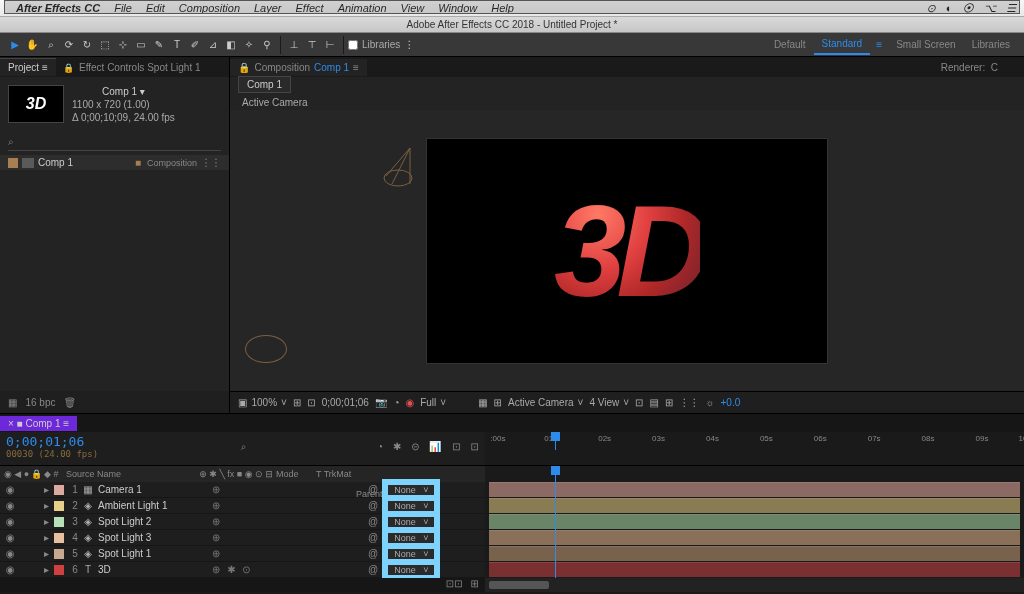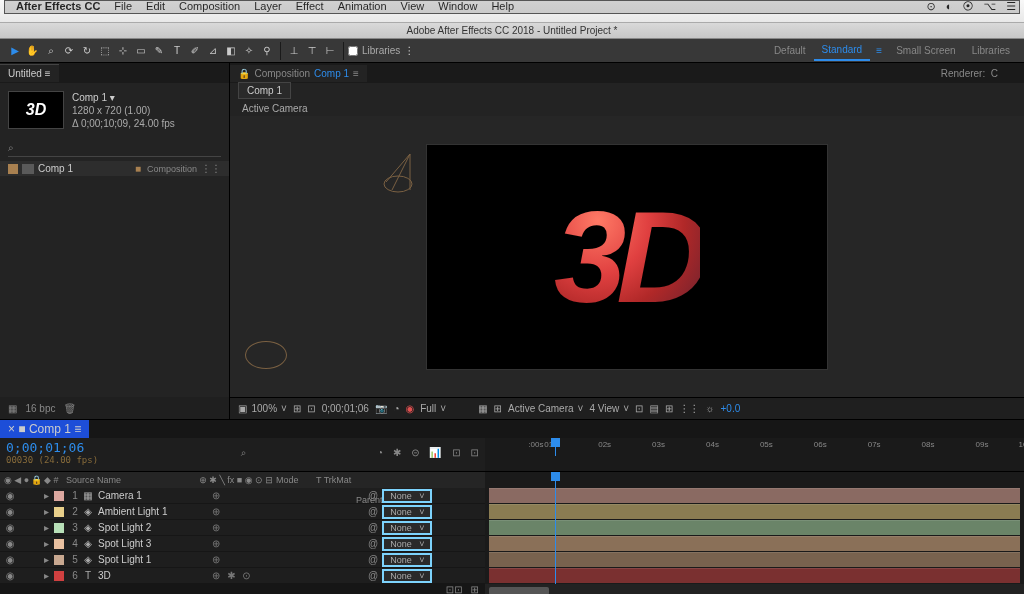--- a/index.html
+++ b/index.html
@@ -1,18 +1,18 @@
 <!DOCTYPE html>
 <html><head>
 <meta charset="utf-8">
 <style>
 * { margin: 0; padding: 0; box-sizing: border-box; font-family: "Helvetica Neue", Arial, sans-serif; }
 body { width: 1024px; height: 594px; background: #1a1a1a; color: #ccc; font-size: 10px; overflow: hidden; }
 
-.mac-menubar { height: 23px; background: linear-gradient(#f8f8f8,#e8e8e8); display: flex; align-items: flex-start; padding: 0 8px; color: #000; border-bottom: 1px solid #aaa; }
+.mac-menubar { height: 17px; background: linear-gradient(#f8f8f8,#e8e8e8); display: flex; align-items: center; padding: 0 8px; color: #000; border-bottom: 1px solid #aaa; font-style: italic; }
 .mac-menubar .apple { margin-right: 8px; font-size: 13px; }
 .mac-menubar .mitem { margin-right: 14px; font-size: 11px; cursor: default; }
 .mac-menubar .spacer { flex: 1; }
 .mac-menubar .right-icons span { margin-left: 10px; font-size: 11px; }
 
 .title-bar { height: 16px; background: linear-gradient(#d9d9d9,#c7c7c7); display: flex; align-items: center; justify-content: center; color: #333; font-size: 10px; border-bottom: 1px solid #888; position: relative; }
 
 .toolbar { height: 24px; background: #383838; border-bottom: 1px solid #000; display: flex; align-items: center; padding: 0 6px; }
 .toolbar .tool { width: 18px; height: 18px; display: flex; align-items: center; justify-content: center; color: #ccc; cursor: pointer; }
 .toolbar .tool.active { color: #2d8ceb; }
@@ -26,21 +26,21 @@
 .main { display: flex; height: 356px; }
 .proj-panel { width: 230px; background: #232323; border-right: 1px solid #000; display: flex; flex-direction: column; }
 .panel-tabs { height: 20px; background: #1a1a1a; display: flex; align-items: center; }
 .panel-tab { padding: 3px 8px; background: #232323; color: #ccc; font-size: 10px; cursor: pointer; border-top: 1px solid #444; }
 .panel-tab.inactive { background: #1a1a1a; color: #888; border-top: none; }
 .panel-tab .lock { font-size: 9px; margin-right: 4px; color: #888; }
 
 .proj-header { display: flex; padding: 8px; align-items: flex-start; }
 .proj-thumb { width: 56px; height: 38px; background: #000; display: flex; align-items: center; justify-content: center; color: #fff; font-weight: 900; font-style: italic; font-size: 16px; border: 1px solid #444; }
 .proj-info { margin-left: 8px; color: #aaa; line-height: 1.3; }
-.proj-info .cname { color: #ccc; }
+.proj-info .cname { color: #ccc; text-align: center; }
 .proj-search { margin: 4px 8px; color: #888; display: flex; align-items: center; border-bottom: 1px solid #444; padding-bottom: 2px; }
 .proj-cols { display: flex; background: #2a2a2a; padding: 2px 8px; color: #888; font-size: 9px; }
 .proj-cols .nc { flex: 1; }
 .proj-cols .tc { width: 50px; }
 .proj-row { display: flex; padding: 2px 8px; background: #2d2d2d; align-items: center; cursor: pointer; }
 .proj-row .swatch { width: 10px; height: 10px; background: #a88050; margin-right: 4px; }
 .proj-row .ic { width: 12px; height: 10px; background: #5a5a5a; margin-right: 4px; }
 .proj-row .nm { flex: 1; color: #ccc; }
 .proj-row .tp { color: #888; font-size: 9px; }
 .proj-bottom { margin-top: auto; height: 22px; background: #1f1f1f; display: flex; align-items: center; padding: 0 8px; color: #888; gap: 8px; }
@@ -68,21 +68,21 @@
 }
 .wire-cone { position: absolute; left: 150px; top: 30px; width: 60px; height: 50px; pointer-events: none; }
 .wire-circle { position: absolute; left: 15px; bottom: 28px; width: 42px; height: 28px; border: 1px solid #7a6042; border-radius: 50%; pointer-events: none; }
 
 .viewer-bottom { height: 22px; background: #1f1f1f; display: flex; align-items: center; padding: 0 8px; gap: 6px; color: #aaa; border-top: 1px solid #000; }
 .viewer-bottom .vb-item { display: flex; align-items: center; gap: 4px; }
 .viewer-bottom .zero { color: #2d8ceb; }
 
 .timeline-panel { height: 179px; background: #1e1e1e; display: flex; flex-direction: column; border-top: 1px solid #000; }
 .tl-tabs { height: 18px; background: #161616; display: flex; align-items: center; }
-.tl-tabs .ttab { padding: 2px 8px; background: #1d4ed8; color: #ccc; font-size: 12px; }
+.tl-tabs .ttab { padding: 2px 8px; background: #6d28d9; color: #ccc; font-size: 10px; }
 .tl-header { height: 34px; background: #1e1e1e; display: flex; border-bottom: 1px solid #000; }
 .tl-left { width: 485px; display: flex; flex-direction: column; }
 .tl-tc-row { display: flex; align-items: center; padding: 2px 6px; justify-content: space-between; }
 .timecode { color: #2d8ceb; font-size: 13px; font-family: monospace; }
 .frames { color: #876b3a; font-size: 9px; font-family: monospace; }
 .tl-icons { display: flex; gap: 10px; color: #888; }
 .tl-right { flex: 1; background: #1a1a1a; }
 .ruler { height: 18px; background: #1a1a1a; display: flex; align-items: flex-end; position: relative; padding: 0 4px; }
 .ruler .tick { position: absolute; top: 2px; color: #888; font-size: 8px; }
 .playhead { position: absolute; top: 0; bottom: 0; width: 1px; background: #2d8ceb; z-index: 5; }
@@ -105,21 +105,21 @@
 .layer-row .arrow { width: 10px; color: #888; }
 .layer-row .color-sw { width: 10px; height: 10px; margin-right: 4px; }
 .layer-row .num { width: 14px; color: #888; text-align: center; }
 .layer-row .l-icon { width: 12px; color: #aaa; text-align: center; }
 .layer-row .l-name { width: 114px; color: #ccc; padding-left: 4px; }
 .layer-row .switches { width: 80px; color: #777; letter-spacing: 2px; text-align: left; padding-left: 4px; }
 .layer-row .mode { width: 40px; }
 .layer-row .trk { width: 40px; }
 .layer-row .parent { display: flex; align-items: center; gap: 4px; }
 .layer-row .parent .spiral { color: #888; }
-.layer-row .parent .dd { background: #2a2a2a; color: #aaa; padding: 0px 6px; border: 2px solid #7dd3fc; font-size: 9px; }
+.layer-row .parent .dd { background: #2a2a2a; color: #aaa; padding: 0px 6px; border: 6px solid #7dd3fc; font-size: 9px; }
 
 .track-area { flex: 1; background: #1a1a1a; position: relative; }
 .track-cols-bg { position: absolute; top: 0; bottom: 0; left: 0; right: 0; }
 .workarea { position: absolute; top: 0; left: 4px; right: 4px; height: 14px; background: rgba(120,120,120,0.3); border: 1px solid #555; }
 .track-bar { position: absolute; height: 15px; left: 4px; right: 4px; border-top: 1px solid rgba(255,255,255,0.1); }
 
 .tl-bottom { height: 14px; background: #161616; display: flex; }
 .tl-bottom .left { width: 485px; display: flex; justify-content: flex-end; padding-right: 6px; color: #888; gap: 8px; }
 .tl-bottom .right { flex: 1; background: #222; position: relative; }
 .tl-bottom .navbar { position: absolute; left: 4px; width: 60px; height: 8px; top: 3px; background: #555; border-radius: 2px; }
@@ -181,27 +181,28 @@
   <span class="workspace active">Standard</span>
   <span class="tool" style="color:#2d8ceb">≡</span>
   <span class="workspace">Small Screen</span>
   <span class="workspace">Libraries</span>
 </div>
 
 <div class="main">
 
   <div class="proj-panel">
     <div class="panel-tabs">
-      <div class="panel-tab"><span>Untitled</span> ≡</div>
+      <div class="panel-tab"><span>Project</span> ≡</div>
+      <div class="panel-tab inactive"><span class="lock">🔒</span><span>Effect Controls Spot Light 1</span></div>
     </div>
     <div class="proj-header">
       <div class="proj-thumb">3D</div>
       <div class="proj-info">
         <div class="cname">Comp 1 ▾</div>
-        <div>1280 x 720 (1.00)</div>
+        <div>1100 x 720 (1.00)</div>
         <div>Δ 0;00;10;09, 24.00 fps</div>
       </div>
     </div>
     <div class="proj-search">
         <span>⌕</span>
       </div>
     <div class="proj-row">
       <div class="swatch"></div>
       <div class="ic"></div>
       <div class="nm">Comp 1</div>
@@ -290,21 +291,21 @@
           <span>⊝</span>
           <span>📊</span>
           <span>⊡</span>
           <span>⊡</span>
         </div>
       </div>
     </div>
     <div class="tl-right">
       <div class="ruler" id="ruler">
         <div class="playhead" id="playhead" style="left: 13%;"></div>
-      <span class="tick" style="left: 1%; margin-left: 38px;">:00s</span>
+      <span class="tick" style="left: 1%;">:00s</span>
           <span class="tick" style="left: 11%;">01s</span>
           <span class="tick" style="left: 21%;">02s</span>
           <span class="tick" style="left: 31%;">03s</span>
           <span class="tick" style="left: 41%;">04s</span>
           <span class="tick" style="left: 51%;">05s</span>
           <span class="tick" style="left: 61%;">06s</span>
           <span class="tick" style="left: 71%;">07s</span>
           <span class="tick" style="left: 81%;">08s</span>
           <span class="tick" style="left: 91%;">09s</span>
           <span class="tick" style="left: 99%;">10s</span>

